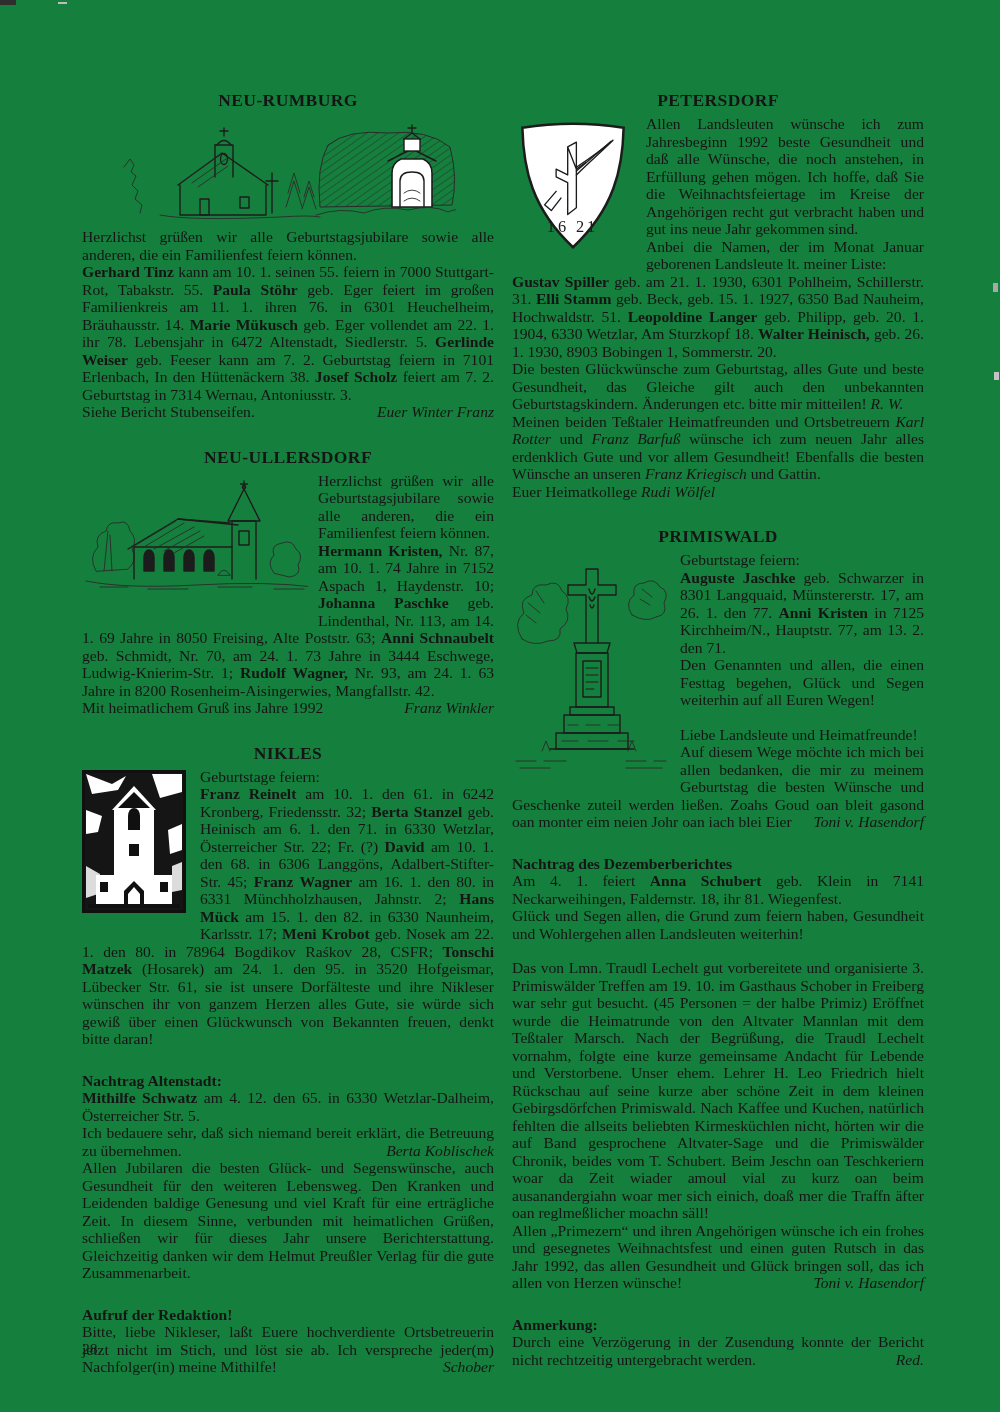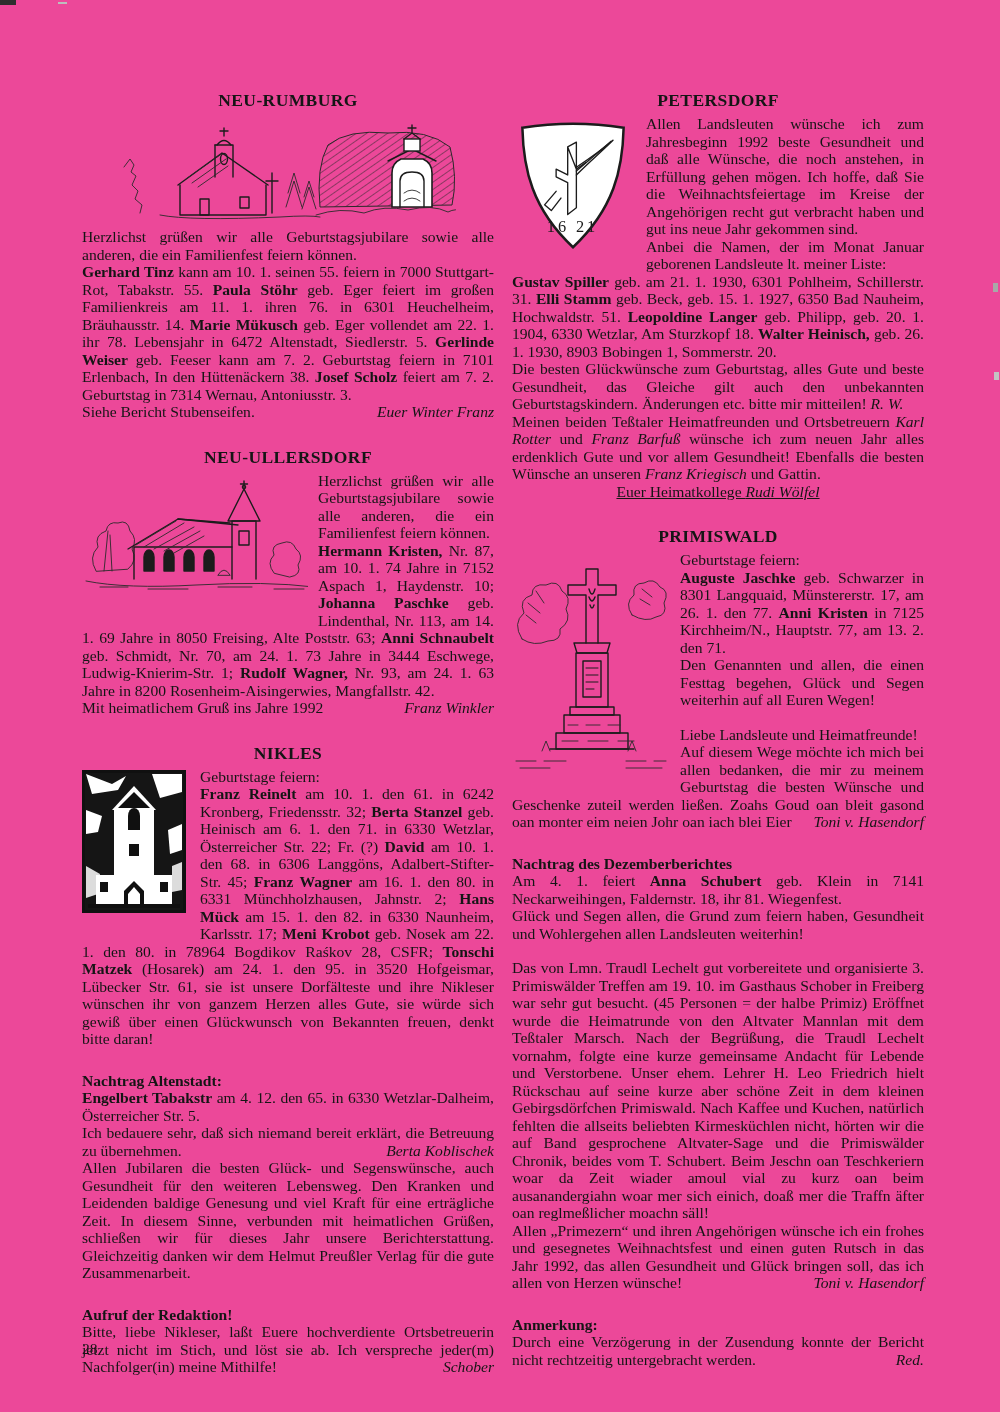--- a/index.html
+++ b/index.html
@@ -1,28 +1,28 @@
 <!DOCTYPE html>
 <html lang="de"><head>
 <meta charset="utf-8">
 <style>
   html,body{margin:0;padding:0;background:#e8e8e8;}
-  .page{position:relative;width:1000px;height:1412px;background:#ec4899;
+  .page{position:relative;width:1000px;height:1412px;background:#15803d;
         font-family:"Liberation Serif",serif;color:#151515;overflow:hidden;}
   .col{position:absolute;top:90px;width:412px;font-size:15.6px;line-height:17.5px;}
   .col-left{left:82px;}
   .col-right{left:512px;}
   section{display:block;}
   h2{font-size:17.5px;line-height:20px;font-weight:bold;text-align:center;
      margin:26px 0 5px 0;letter-spacing:.4px;}
   .col section:first-child h2{margin-top:0;}
   h3{font-size:15.6px;line-height:17.5px;font-weight:bold;text-align:left;
      margin:24px 0 0 0;}
   p{margin:0;text-align:justify;}
-  p.right{text-align:center;text-decoration:underline;}
+  p.right{text-align:left;}
   .gap{height:17px;}
   .b{font-weight:bold;}
   .i{font-style:italic;}
   .r{float:right;}
   .illu-center{display:block;margin:2px auto 7px auto;}
   .float-left{float:left;}
   .nu-img{width:226px;height:122px;margin:3px 10px 16px 0;}
   .nik-img{width:104px;height:143px;margin:2px 14px 14px 0;}
   .pet-img{width:122px;height:135px;margin:4px 12px 6px 0;}
   .pri-img{width:158px;height:218px;margin:4px 10px 8px 0;}
@@ -144,21 +144,21 @@
         <path d="M46,137 v-13 l6,-7 6,7 v13 z" fill="#ffffff"></path>
         <rect x="18" y="112" width="8" height="10" fill="#101010"></rect>
         <rect x="78" y="112" width="8" height="10" fill="#101010"></rect>
         <path d="M4,96 l14,8 -2,20 -12,4 z" fill="#ffffff" opacity=".85"></path>
         <path d="M90,96 l10,-4 v28 l-10,2 z" fill="#ffffff" opacity=".85"></path>
         <rect x="6" y="134" width="92" height="4" fill="#101010"></rect>
       </svg>
       <p><span>Geburtstage feiern:</span></p>
       <p><span class="b">Franz Reinelt</span><span> am 10. 1. den 61. in 6242 Kronberg, Friedensstr. 32; </span><span class="b">Berta Stanzel</span><span> geb. Heinisch am 6. 1. den 71. in 6330 Wetzlar, Österreicher Str. 22; Fr. (?) </span><span class="b">David</span><span> am 10. 1. den 68. in 6306 Langgöns, Adalbert-Stifter-Str. 45; </span><span class="b">Franz Wagner</span><span> am 16. 1. den 80. in 6331 Münchholzhausen, Jahnstr. 2; </span><span class="b">Hans Mück</span><span> am 15. 1. den 82. in 6330 Naunheim, Karlsstr. 17; </span><span class="b">Meni Krobot</span><span> geb. Nosek am 22. 1. den 80. in 78964 Bogdikov Raśkov 28, CSFR; </span><span class="b">Tonschi Matzek</span><span> (Hosarek) am 24. 1. den 95. in 3520 Hofgeismar, Lübecker Str. 61, sie ist unsere Dorfälteste und ihre Nikleser wünschen ihr von ganzem Herzen alles Gute, sie würde sich gewiß über einen Glückwunsch von Bekannten freuen, denkt bitte daran!</span></p>
       <h3>Nachtrag Altenstadt:</h3>
-      <p><span class="b">Engelbert Tabakstr</span><span> am 4. 12. den 65. in 6330 Wetzlar-Dalheim, Österreicher Str. 5.</span></p>
+      <p><span class="b">Mithilfe Schwatz</span><span> am 4. 12. den 65. in 6330 Wetzlar-Dalheim, Österreicher Str. 5.</span></p>
       <p><span>Ich bedauere sehr, daß sich niemand bereit erklärt, die Betreuung zu übernehmen.</span><span class="i r">Berta Koblischek</span></p>
       <p><span>Allen Jubilaren die besten Glück- und Segenswünsche, auch Gesundheit für den weiteren Lebensweg. Den Kranken und Leidenden baldige Genesung und viel Kraft für eine erträgliche Zeit. In diesem Sinne, verbunden mit heimatlichen Grüßen, schließen wir für dieses Jahr unsere Berichterstattung. Gleichzeitig danken wir dem Helmut Preußler Verlag für die gute Zusammenarbeit.</span></p>
       <h3>Aufruf der Redaktion!</h3>
       <p><span>Bitte, liebe Nikleser, laßt Euere hochverdiente Ortsbetreuerin jetzt nicht im Stich, und löst sie ab. Ich verspreche jeder(m) Nachfolger(in) meine Mithilfe!</span><span class="i r">Schober</span></p>
     </section>
 
   </div>
 
   <div class="col col-right">
 

